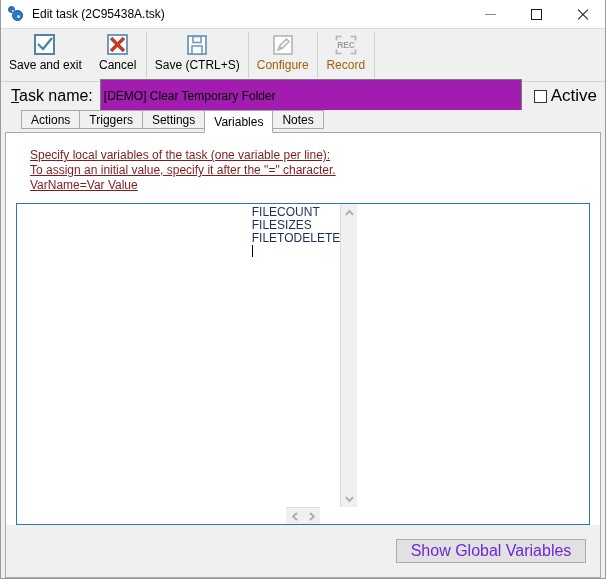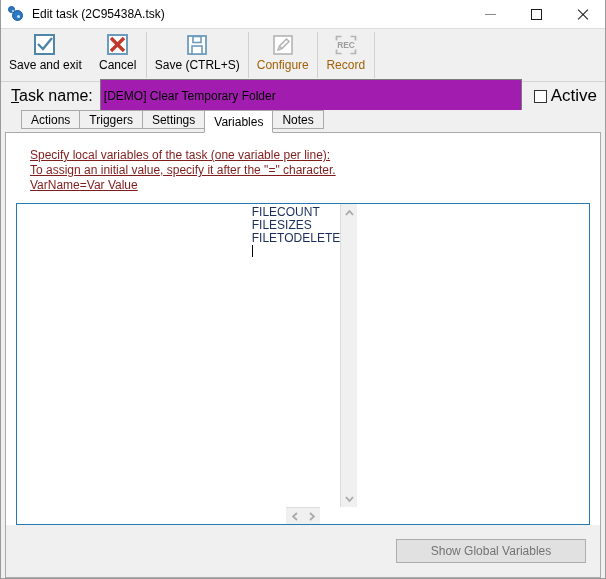--- a/index.html
+++ b/index.html
@@ -316,22 +316,22 @@
     justify-content: flex-end;
     padding-right: 14px;
     background: #f0f0f0;
   }
   #show-global-btn {
     width: 190px;
     height: 24px;
     background: #e1e1e1;
     border: 1px solid #adadad;
     font-family: "Liberation Sans", sans-serif;
-    font-size: 12px;
-    color: #737373;
+    font-size: 16px;
+    color: #6d28d9;
     cursor: default;
   }
 </style>
 </head>
 <body>
 
 <div id="window">
 
   <div id="titlebar">
     <div id="title-icon">

